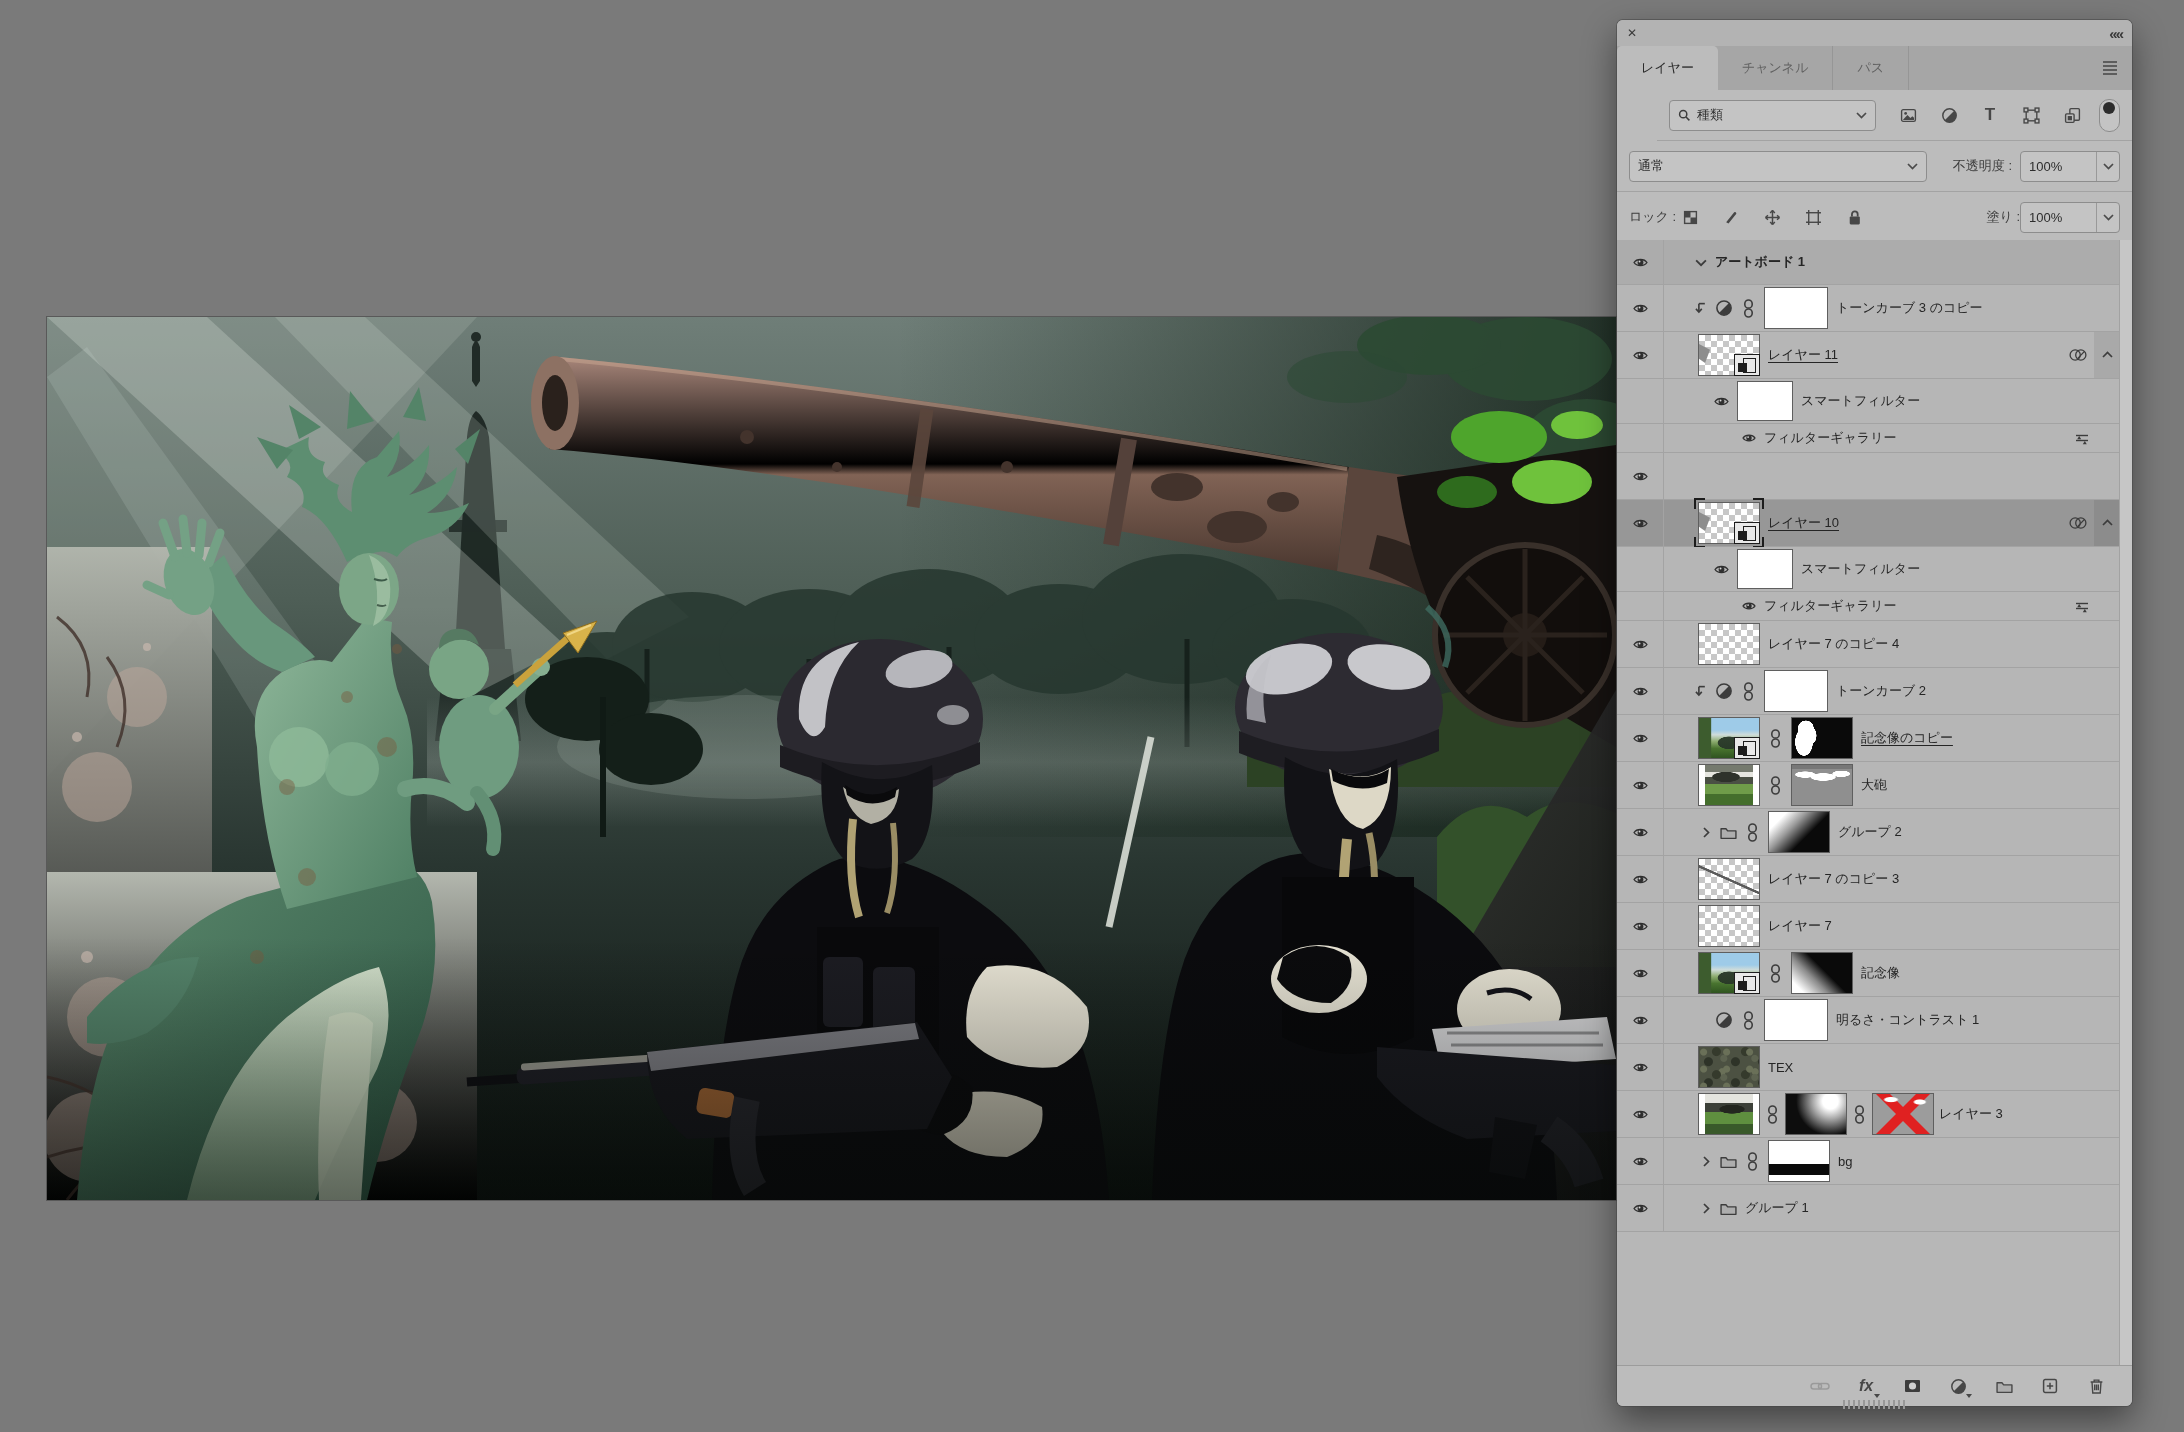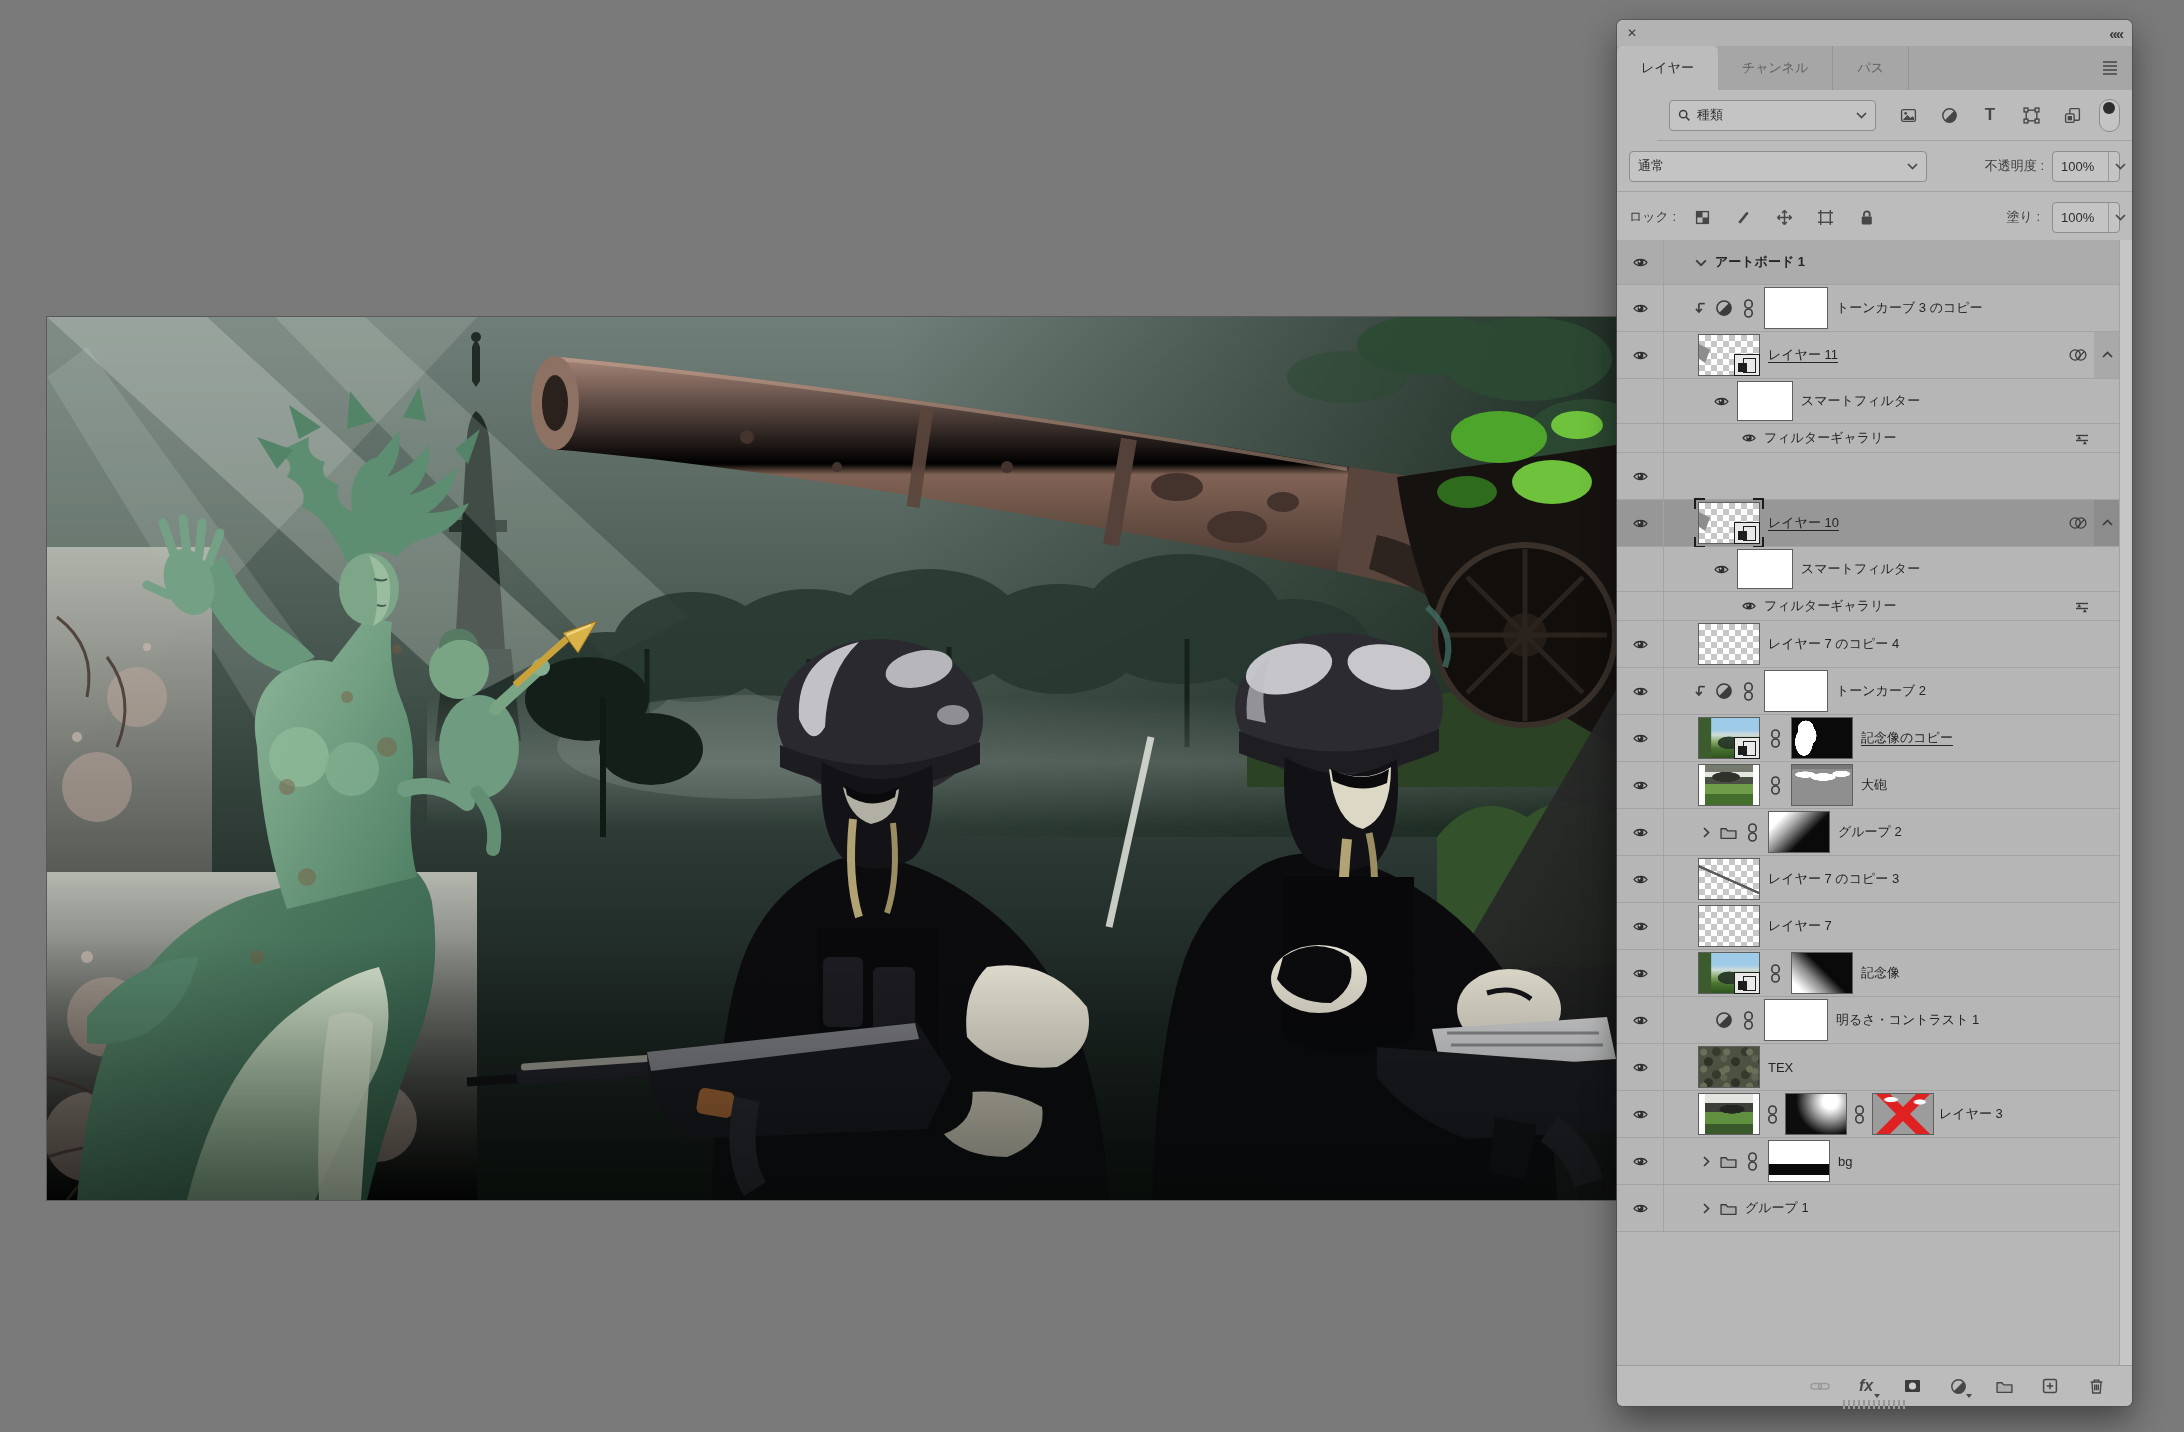--- a/index.html
+++ b/index.html
@@ -31,27 +31,27 @@
   .tabstrip{height:44px;background:#a6a6a6;display:flex;align-items:stretch;position:relative;}
   .tab{display:flex;align-items:center;padding:0 24px;color:#616161;position:relative;}
   .tab.inactive{border-right:1px solid #969696;}
   .tab.active{background:#bcbcbc;color:#2b2b2b;border-radius:5px 5px 0 0;border:none;}
   .menu-btn{margin-left:auto;display:flex;align-items:center;padding:0 14px;color:#454545;}
 
   .controls{background:#bcbcbc;}
   .crow{display:flex;align-items:center;padding:0 12px;border-bottom:1px solid #a3a3a3;}
   .crow.filter{height:50px;gap:9px;margin-left:40px;}
   .crow.blendr{height:50px;gap:8px;}
-  .crow.lockr{height:50px;gap:12px;border-bottom:3px solid #4c1d95;}
+  .crow.lockr{height:50px;gap:0;border-bottom:3px solid #4c1d95;}
   .ctl{background:#c4c4c4;border:1px solid #8d8d8d;border-radius:4px;height:31px;
     display:flex;align-items:center;padding:0 8px;gap:6px;color:#2d2d2d;box-sizing:border-box;}
   .ctl .chev{margin-left:auto;color:#4a4a4a;}
   .searchbox{width:212px;}
   .blendsel{width:298px;}
-  .valbox{width:68px;padding:0;}
+  .valbox{width:100px;padding:0;}
   .valbox .vtxt{padding:0 8px;flex:1;}
   .valbox .vchev{border-left:1px solid #999;height:100%;display:flex;align-items:center;padding:0 5px;color:#4a4a4a;}
   .fbtns{display:flex;align-items:center;gap:13px;color:#4f4f4f;}
   .pill{width:19px;height:31px;border:1px solid #8d8d8d;border-radius:10px;background:#c4c4c4;position:relative;}
   .pill::before{content:"";position:absolute;left:2.5px;top:2.5px;width:12px;height:12px;border-radius:50%;background:#2d2d2d;}
   .locklabel,.rlabel{color:#3d3d3d;}
   .lockicons{display:flex;align-items:center;gap:13px;color:#4c4c4c;}
   .spacer{flex:1;}
 
   

